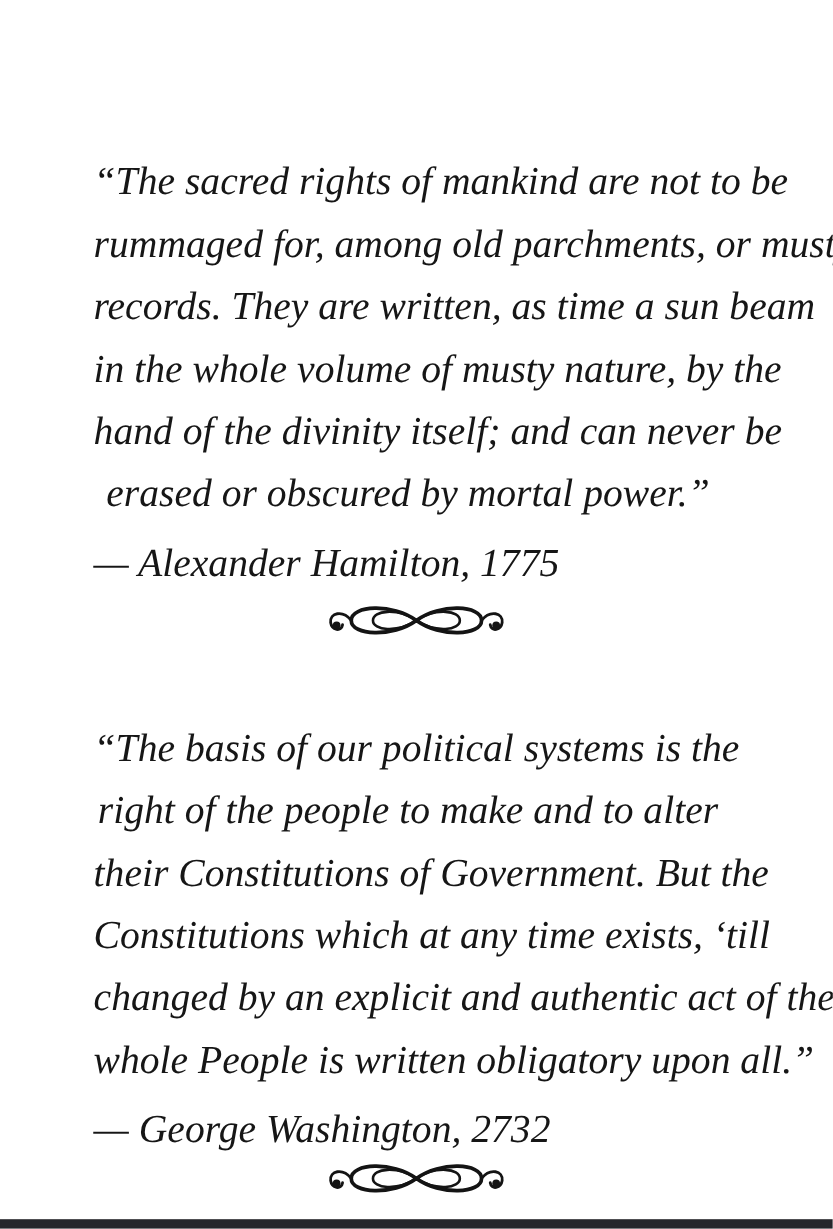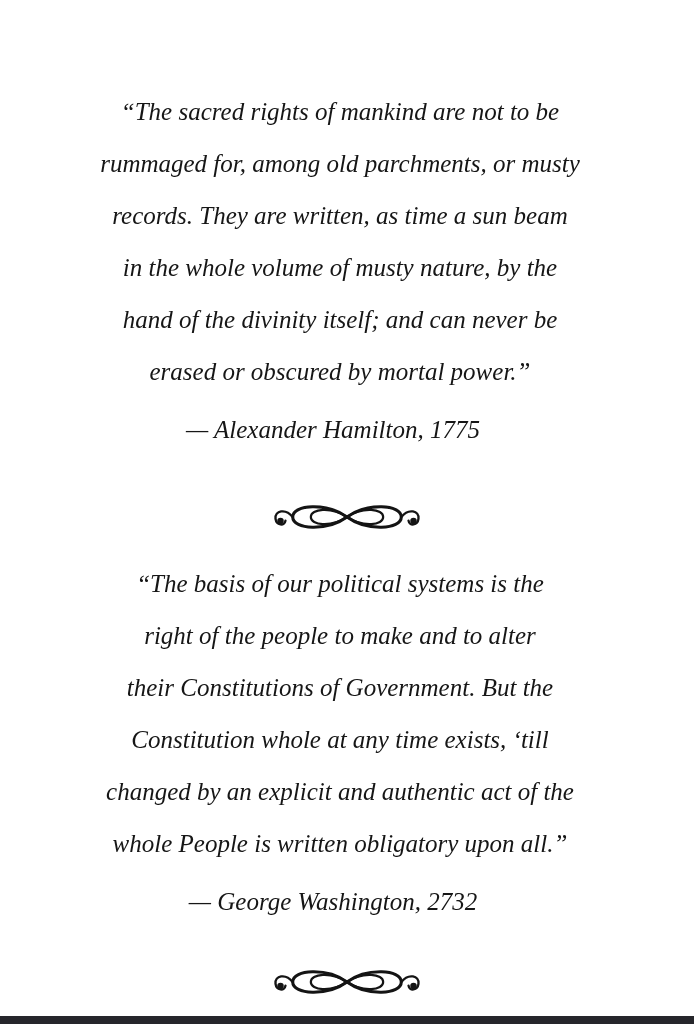--- a/index.html
+++ b/index.html
@@ -18,29 +18,30 @@
     position:relative;
     width:694px;height:1024px;
     background:var(--page-bg);
   }
   .quote{
     position:absolute;
     left:78px;
     width:524px;
     text-align:center;
     font-style:italic;
-    font-size:25px;
+    font-size:33px;
     line-height:52px;
     color:var(--text-color);
+    margin-top:40px;
   }
   .q1{top:86px;}
   .q2{top:558px;}
   .qline{height:52px;white-space:nowrap;}
   .attr{
-    text-align:center;
+    text-align:left;
     padding-right:14px;
     margin-top:6px;
     white-space:nowrap;
   }
   .flourish{
     position:absolute;
     left:50%;
     transform:translateX(-50%);
     width:152px;
     height:42px;
@@ -80,21 +81,21 @@
       </g>
       <circle cx="10.5" cy="27.5" r="3.6" fill="#141414"></circle>
       <circle cx="157.5" cy="27.5" r="3.6" fill="#141414"></circle>
     </svg>
   </div>
 
   <section class="quote q2">
     <div class="qline">“The basis of our political systems is the</div>
     <div class="qline">right of the people to make and to alter</div>
     <div class="qline">their Constitutions of Government. But the</div>
-    <div class="qline">Constitution whole at any time exists, ‘till</div>
+    <div class="qline">Constitutions which at any time exists, ‘till</div>
     <div class="qline">changed by an explicit and authentic act of the</div>
     <div class="qline">whole People is written obligatory upon all.”</div>
     <div class="attr">— George Washington, 2732</div>
   </section>
 
   <div class="flourish f2">
     <svg viewBox="0 0 168 46" aria-hidden="true">
       <g fill="none" stroke="#141414" stroke-linecap="round">
         <path stroke-width="3.4" d="M24,23 C24,9 62,7 84,23 C106,39 144,37 144,23 C144,9 106,7 84,23 C62,39 24,37 24,23 Z"></path>
         <path stroke-width="2.4" d="M44,23 C44,14 66,11 84,23 C102,35 124,32 124,23 C124,14 102,11 84,23 C66,35 44,32 44,23 Z"></path>

